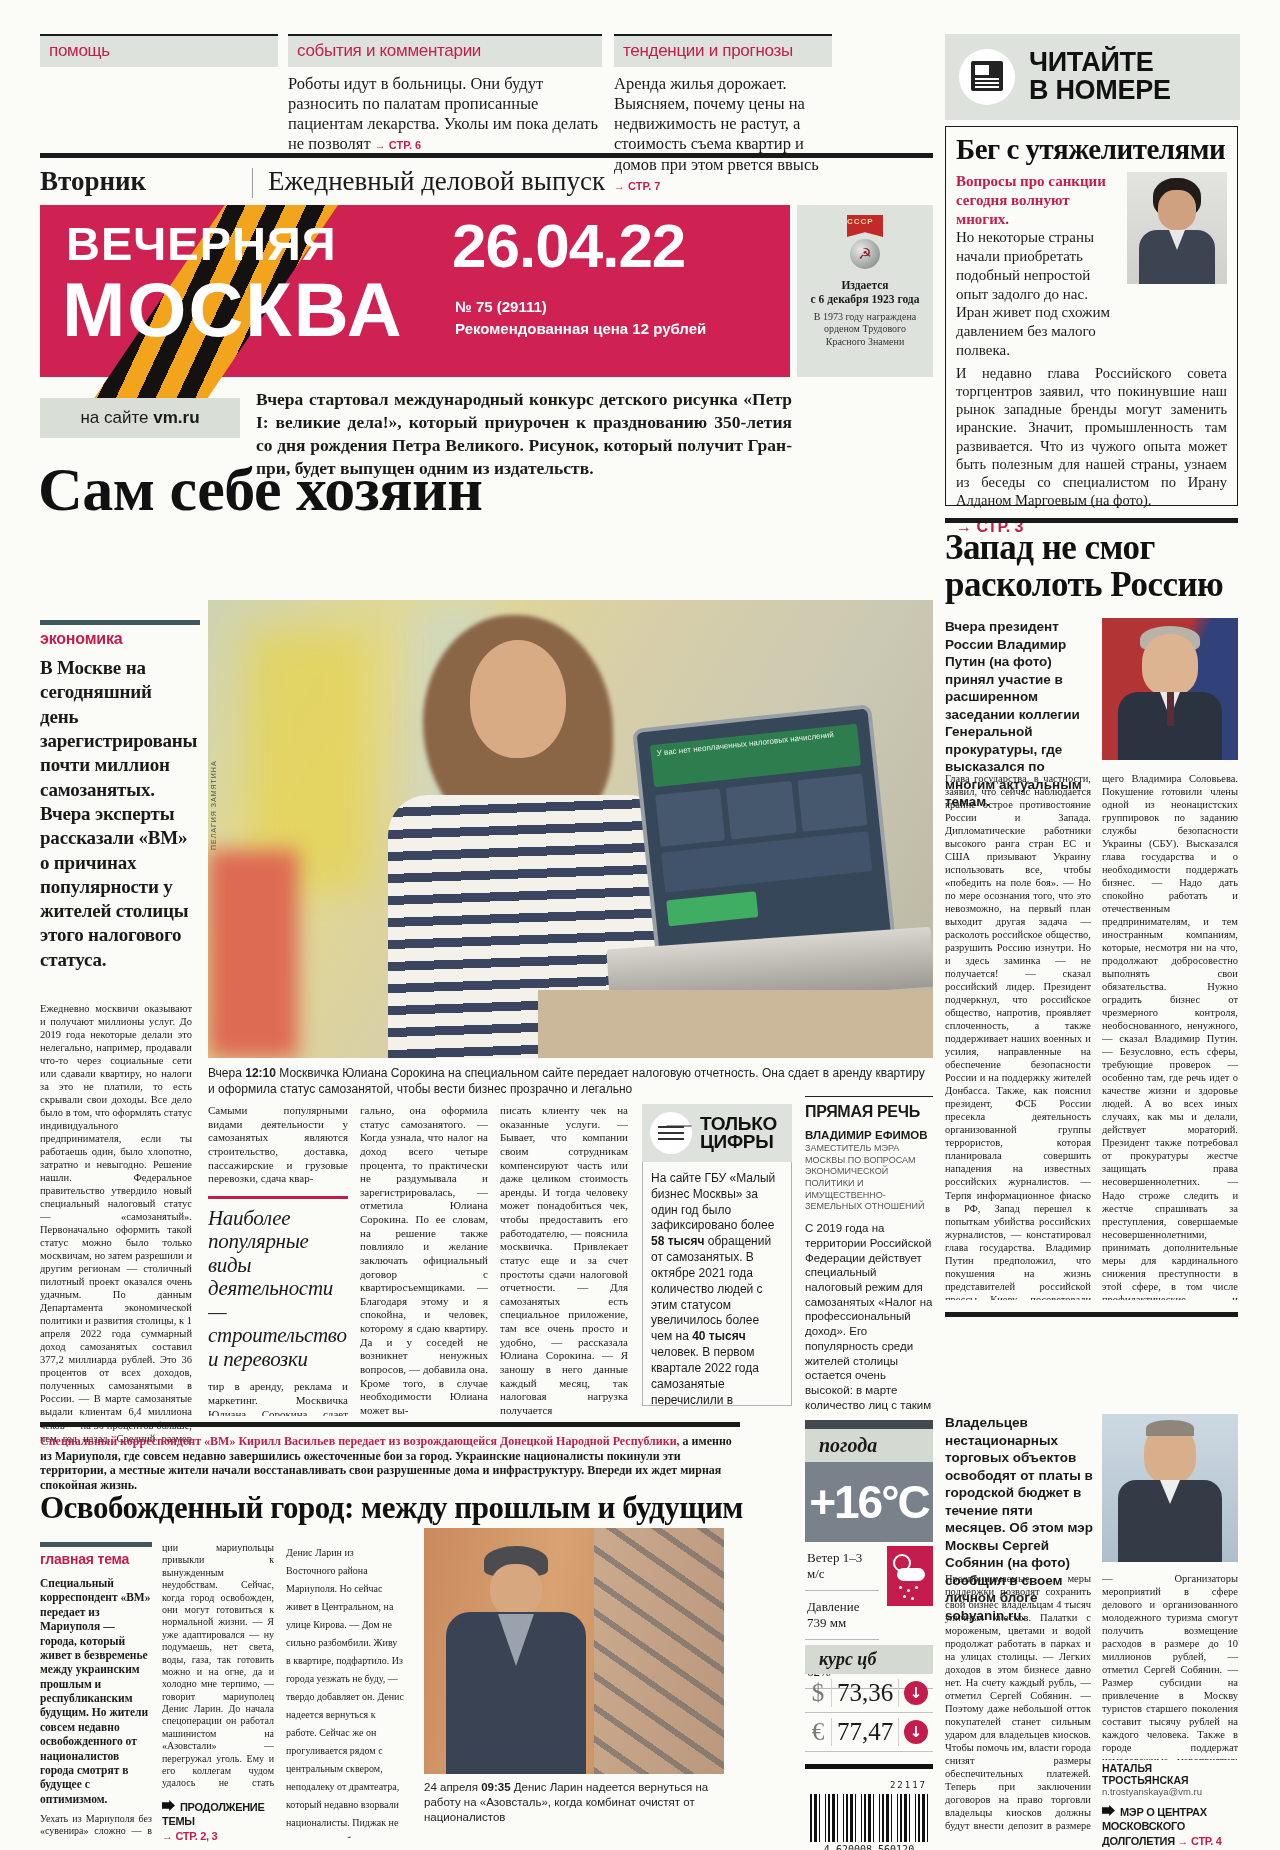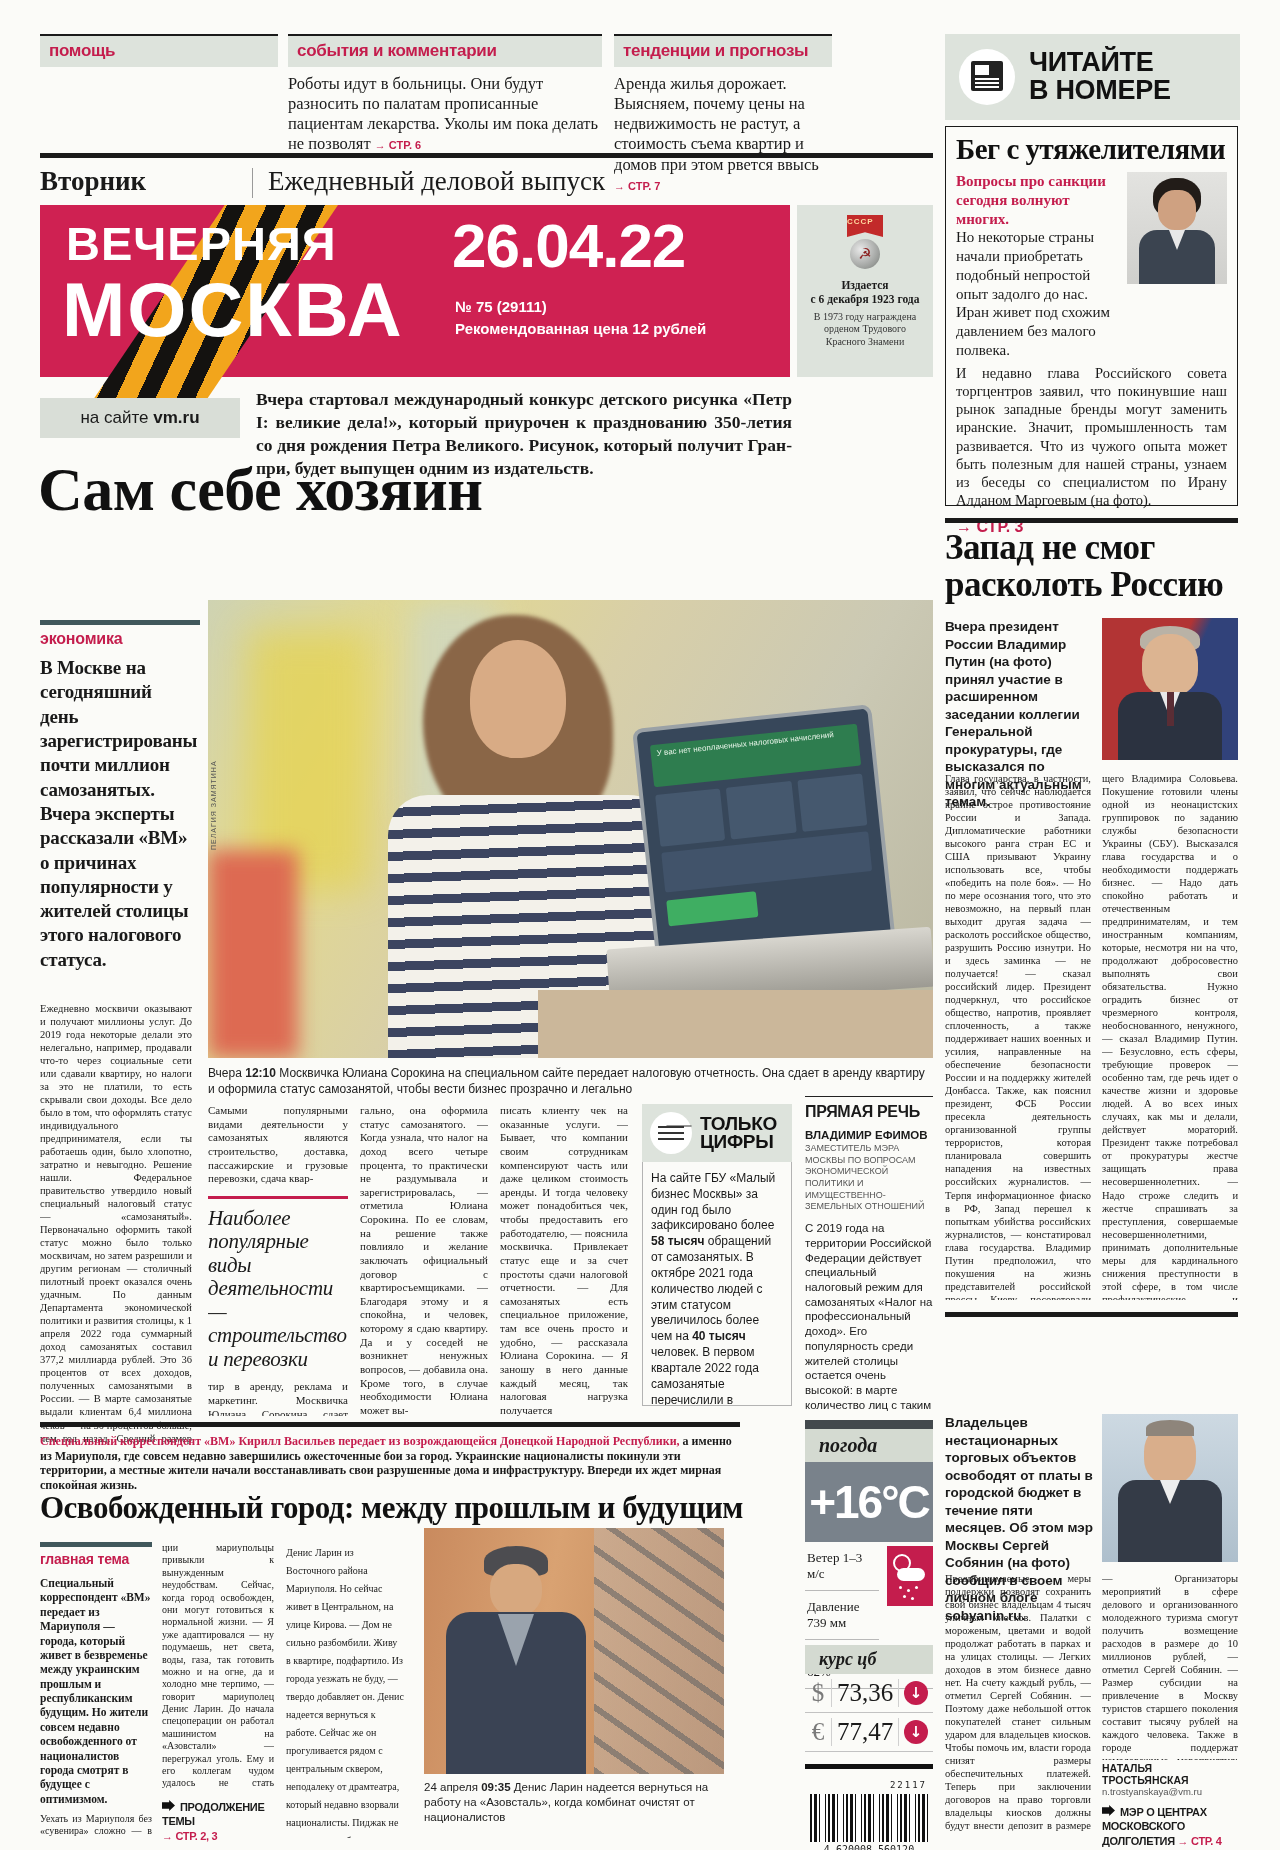--- a/index.html
+++ b/index.html
@@ -8,21 +8,21 @@
   .abs{position:absolute;}
   .sans{font-family:"Liberation Sans","DejaVu Sans",sans-serif;}
   .serif{font-family:"Liberation Serif","DejaVu Serif",serif;}
   .mono{font-family:"DejaVu Sans Mono",monospace;}
   .bold{font-weight:700;}
   .italic{font-style:italic;}
   .red{color:#c41d4d;}
   .justify{text-align:justify;}
   .clip{overflow:hidden;}
   .teaser-head{background:#dde3dc;border-top:2px solid #1a1a1a;padding:5px 9px 6px;
-               font-family:"Liberation Sans","DejaVu Sans",sans-serif;font-weight:700;
+               font-family:"Liberation Sans","DejaVu Sans",sans-serif;font-weight:400;
                font-size:17px;letter-spacing:-0.3px;color:#c41d4d;}
   .teaser-body{font-size:16.5px;line-height:1.22;padding-top:7px;}
   .pageref{font-family:"Liberation Sans","DejaVu Sans",sans-serif;font-weight:700;
            font-size:11px;color:#c41d4d;white-space:nowrap;margin-top:20px;}
   .rule{background:#1a1a1a;}
   .grayline{background:#9a9a9a;}
   .label-bar{height:5px;background:#40585c;}
   .label-txt{font-family:"Liberation Sans","DejaVu Sans",sans-serif;font-weight:700;
              font-size:16px;color:#c41d4d;letter-spacing:-0.2px;}
   .smallcol{font-size:10.5px;line-height:1.24;text-align:justify;}

